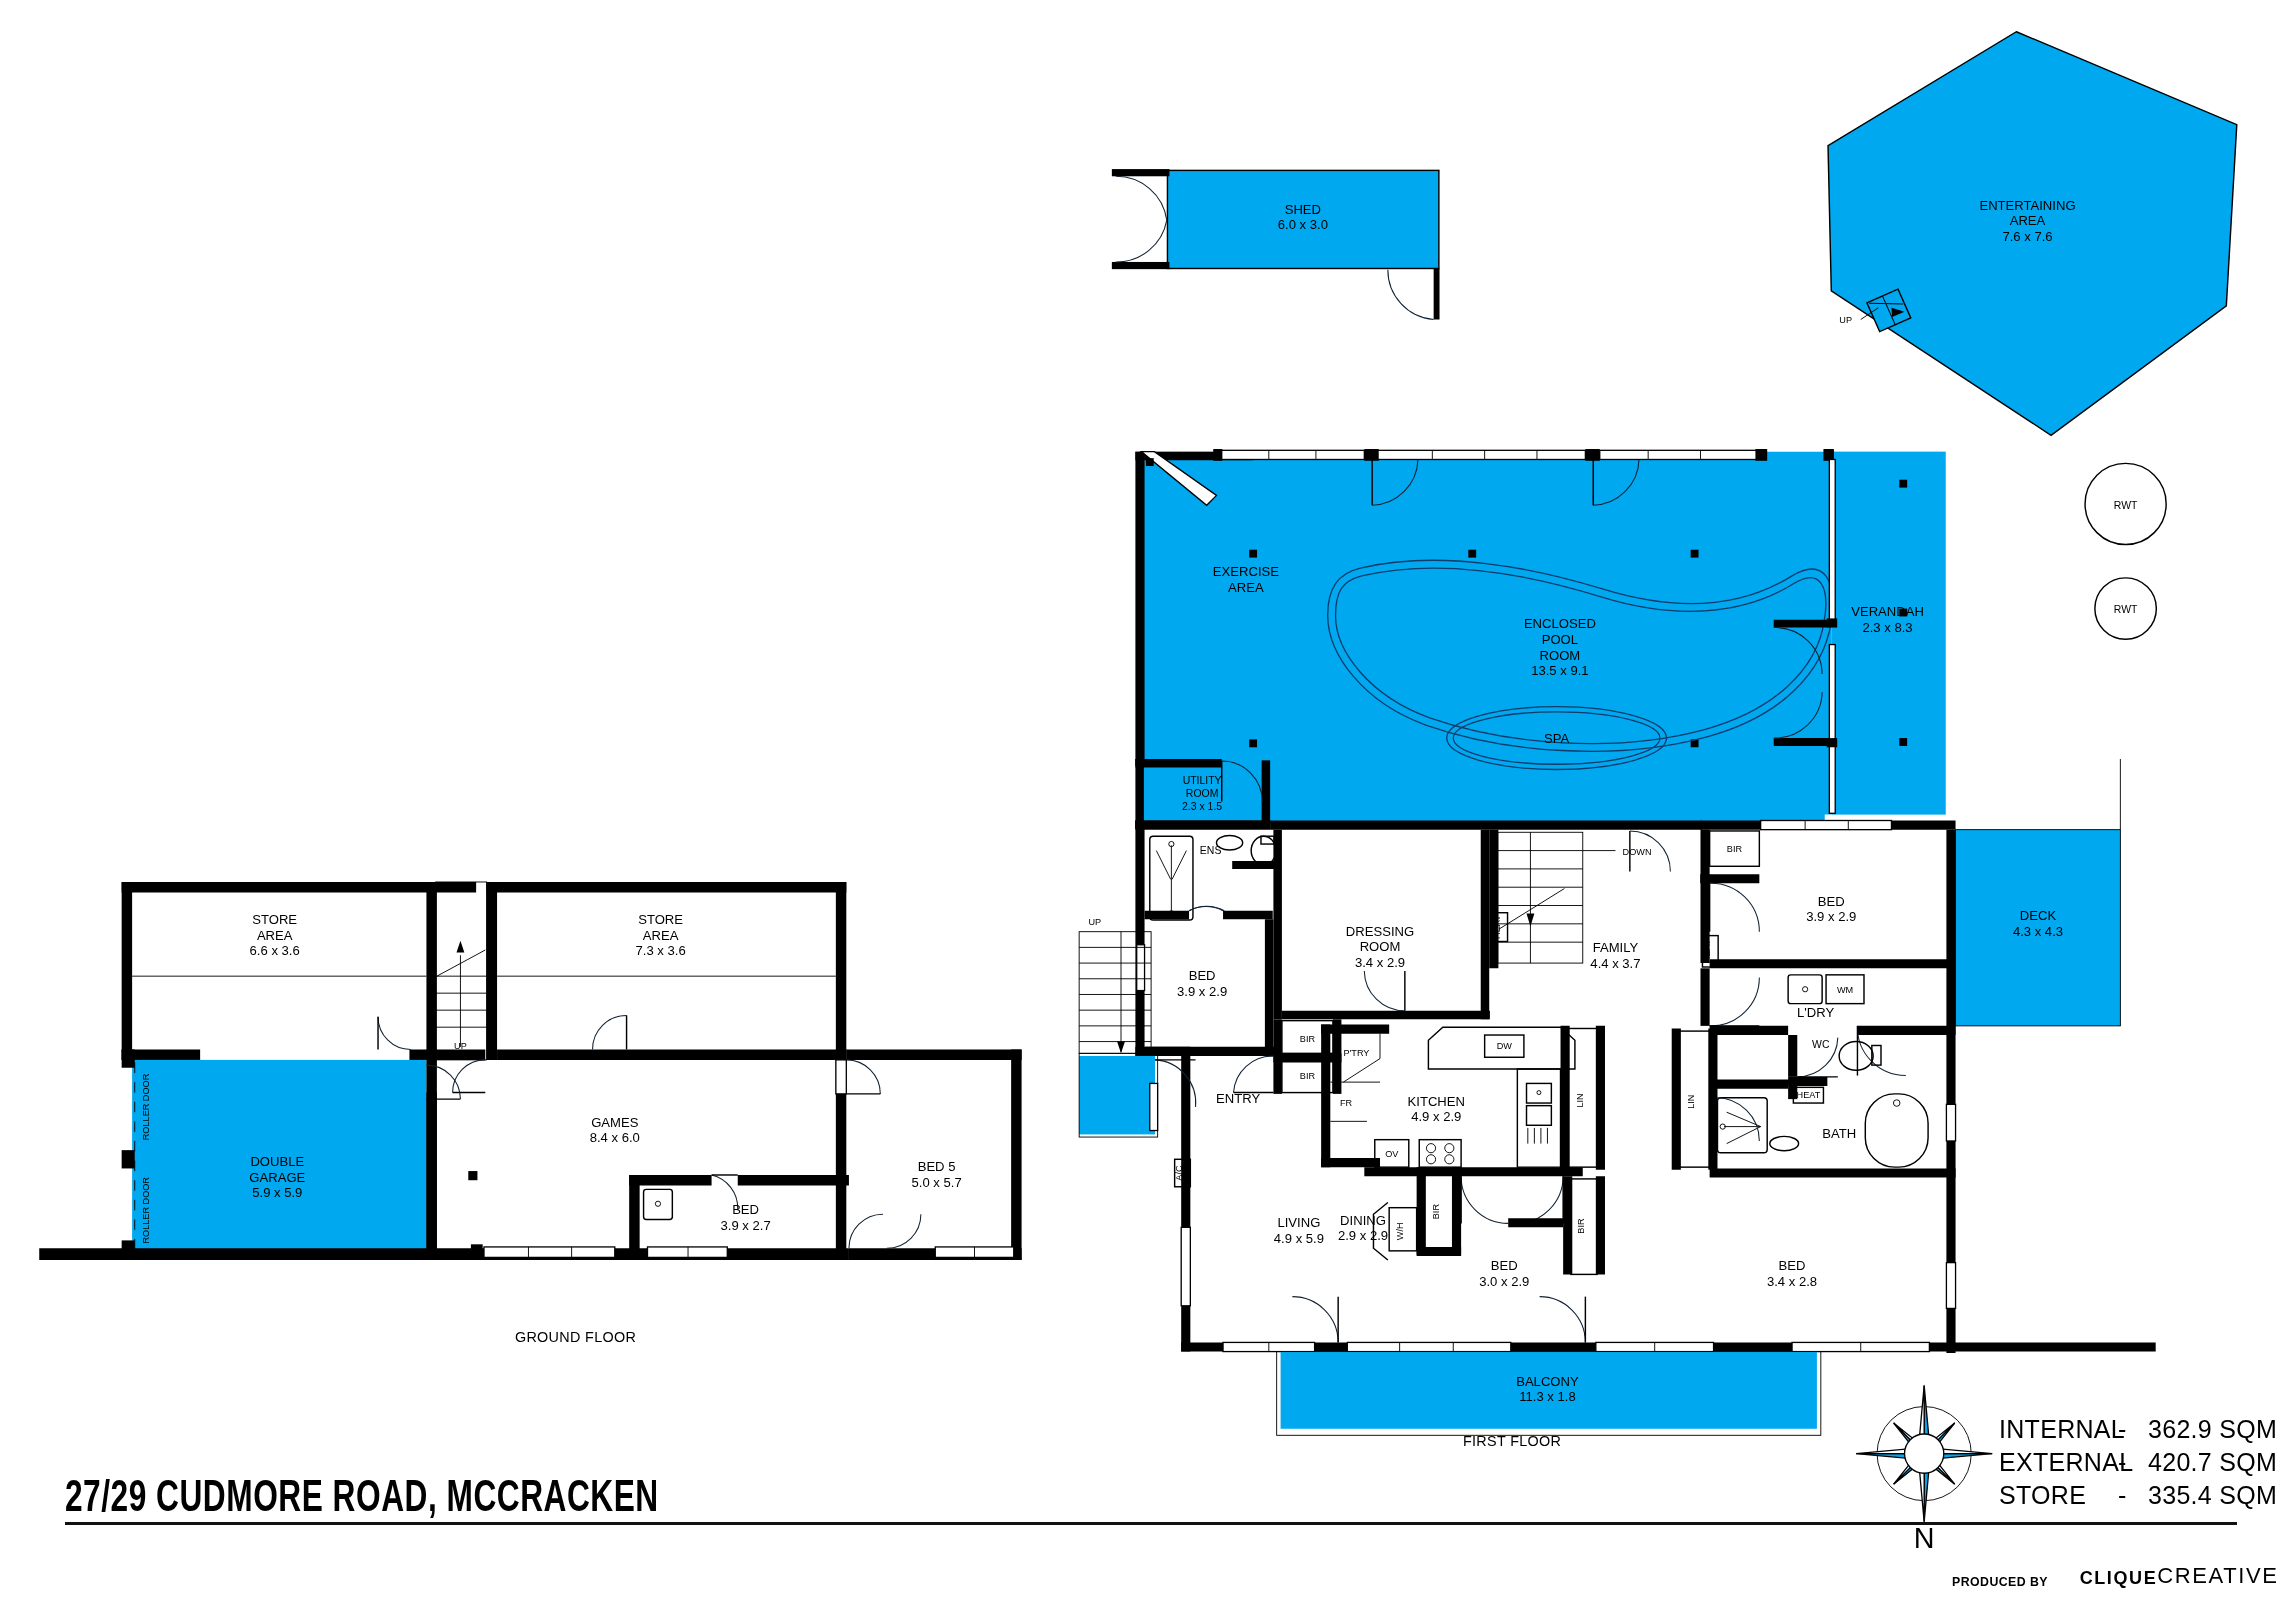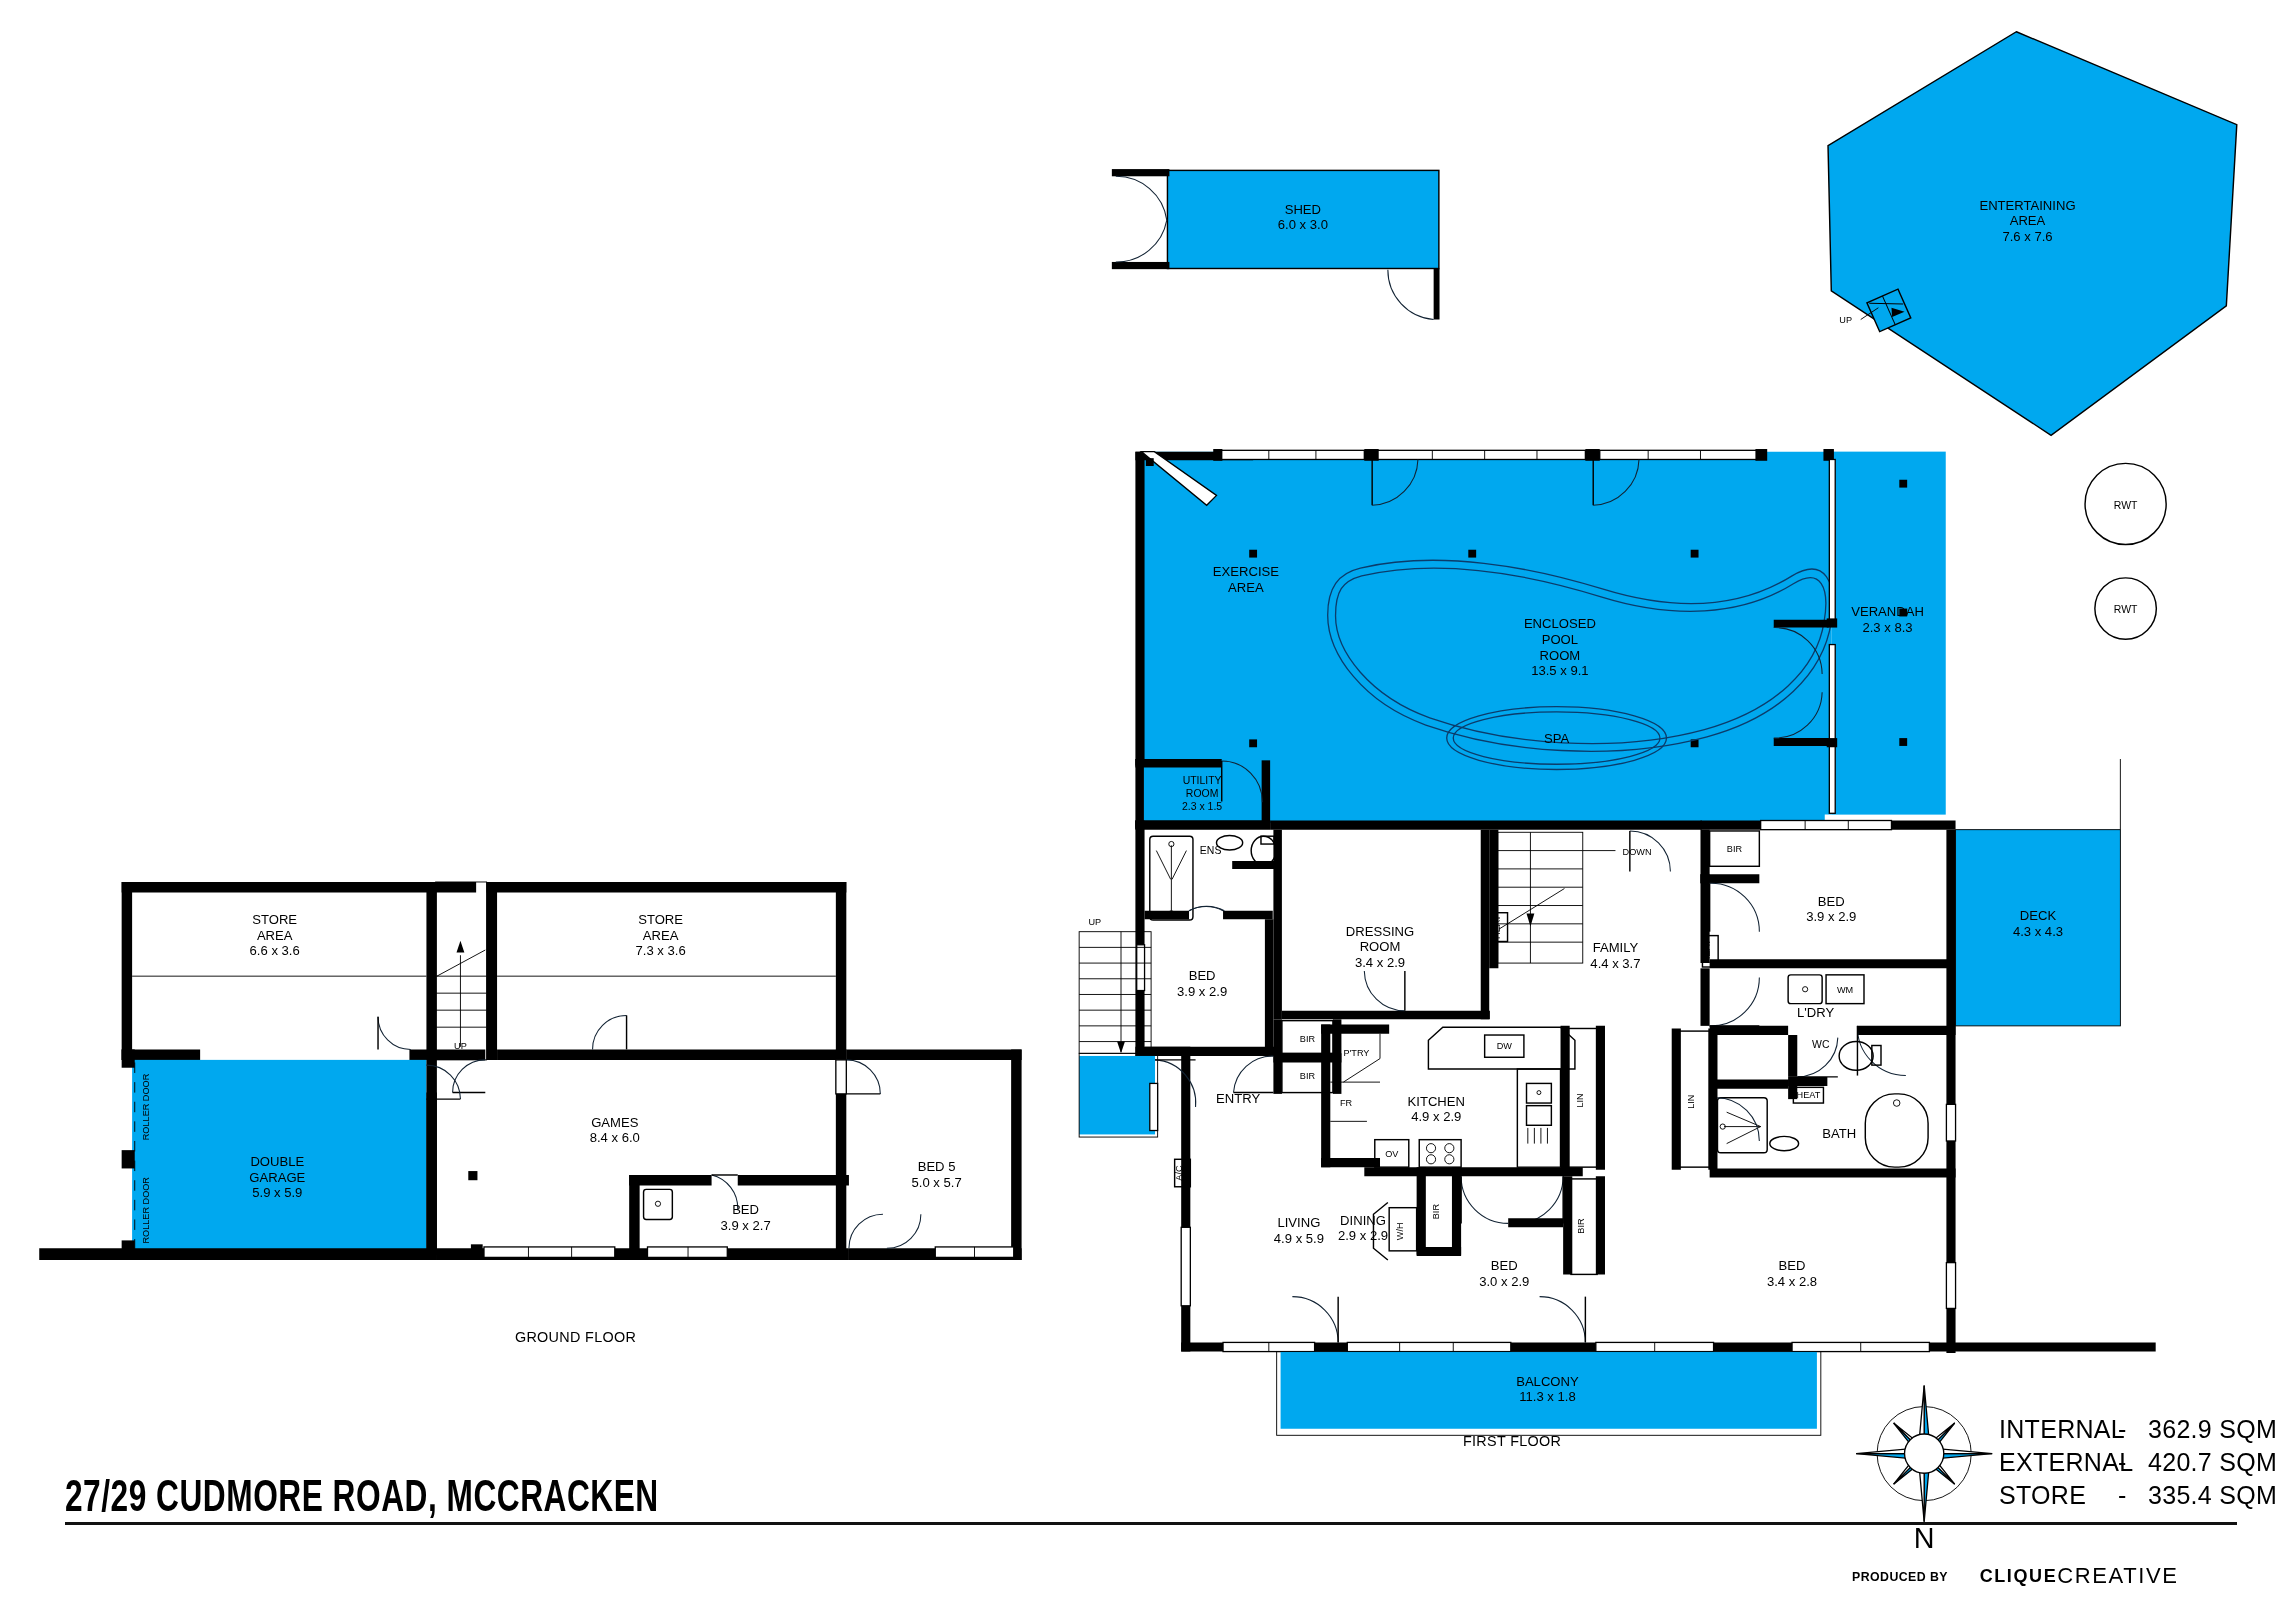--- a/index.html
+++ b/index.html
@@ -20,21 +20,21 @@
 
   
   .area-table{position:absolute;left:1999px;top:1413px;
     font-size:25px;line-height:1.32;letter-spacing:0.3px;}
   .area-row{display:flex;white-space:nowrap;}
   .area-label{width:119px;display:inline-block;}
   .area-dash{width:22px;display:inline-block;}
   .area-value{display:inline-block;text-align:center;margin-left:8px;}
 
   
-  .credit{position:absolute;left:1852px;top:1563px;display:flex;align-items:center;}
+  .credit{position:absolute;left:1952px;top:1563px;display:flex;align-items:flex-end;}
   .credit-by{font-size:13.7px;font-weight:700;letter-spacing:0.5px;transform:scaleX(.9);transform-origin:left;}
   .credit-clique{font-size:18px;font-weight:700;letter-spacing:1.6px;margin-left:21px;}
   .credit-creative{font-size:22px;font-weight:400;letter-spacing:1.6px;}
 
   
   .rm{font-family:"Liberation Sans","DejaVu Sans",sans-serif;fill:#000;text-anchor:middle;}
   .rm-name{font-size:20px;}
   .rm-dim{font-size:20px;}
   .rm-sm{font-size:16px;}
   .rm-xs{font-size:14px;}

